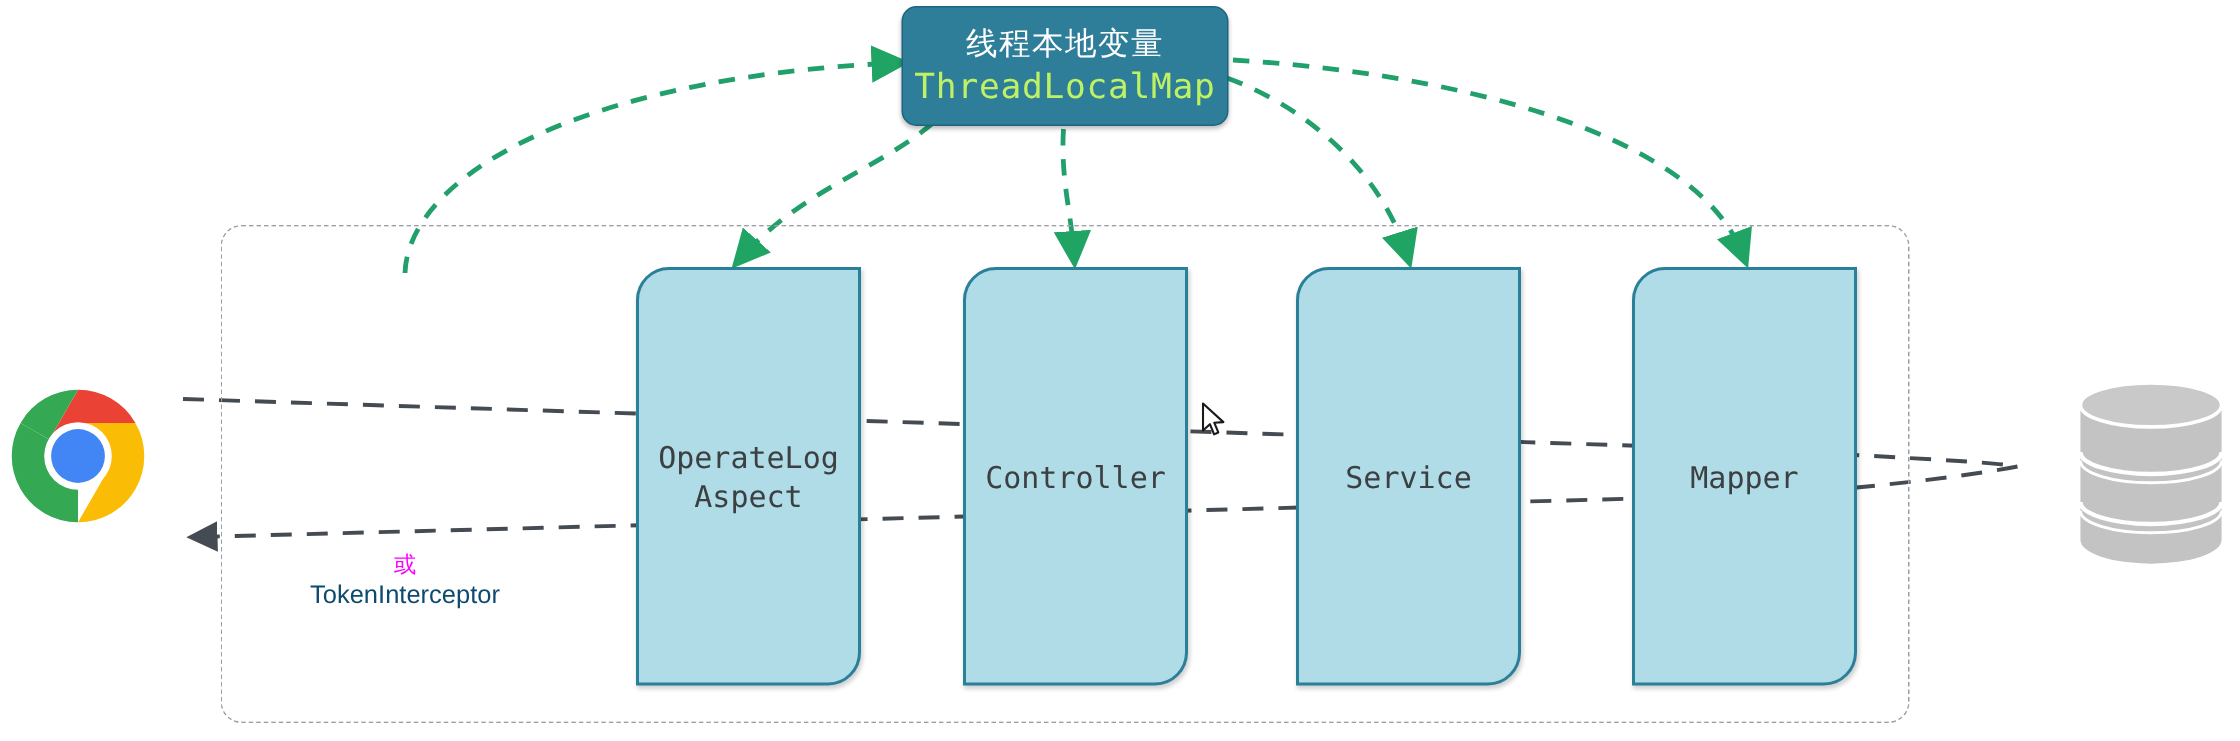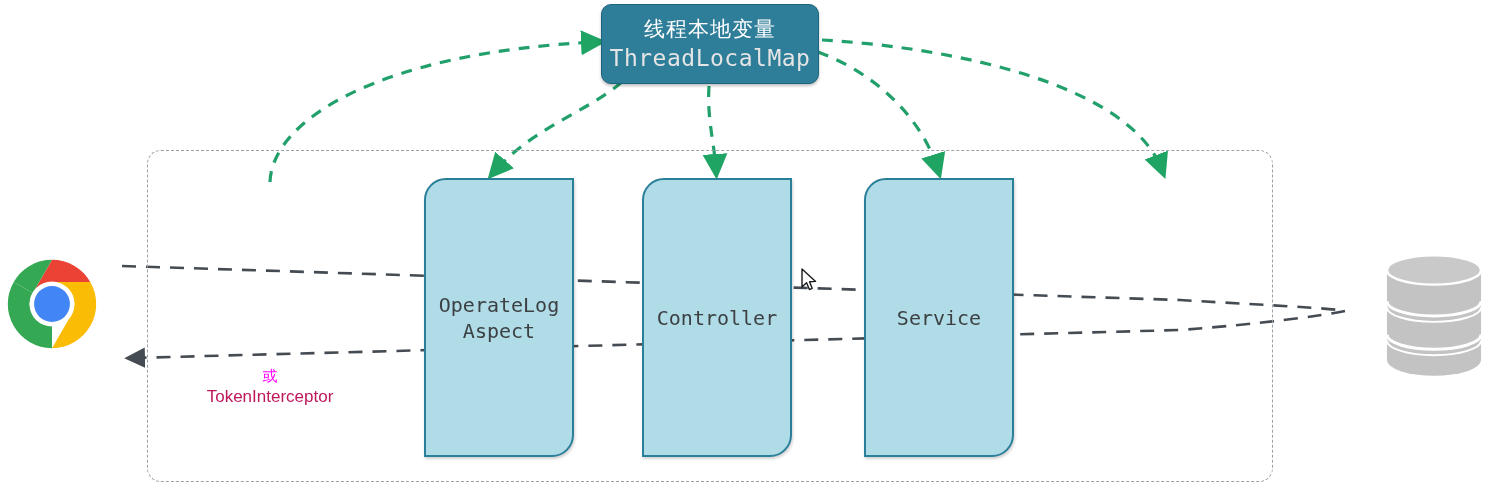--- a/index.html
+++ b/index.html
@@ -46,21 +46,21 @@
     box-sizing: border-box;
   }
   .tlm-line-cn {
     color: #ffffff;
     font-family: "DejaVu Sans", sans-serif;
     font-size: 21px;
     line-height: 28px;
     letter-spacing: 1px;
   }
   .tlm-line-en {
-    color: #e5e5e5;
+    color: #bef264;
     font-family: "DejaVu Sans Mono", monospace;
     font-size: 23px;
     line-height: 30px;
     letter-spacing: 0.5px;
   }
 
   
   .app-container {
     position: absolute;
     left: 147px;
@@ -103,21 +103,21 @@
     text-align: center;
   }
   .alt-cn {
     color: #ff00ff;
     font-family: "DejaVu Sans", sans-serif;
     font-size: 15px;
     line-height: 20px;
     display: block;
   }
   .alt-en {
-    color: #be185d;
+    color: #0c4a6e;
     font-family: "Liberation Sans", sans-serif;
     font-size: 17px;
     line-height: 22px;
     display: block;
   }
 
   
   .chrome-logo {
     position: absolute;
     left: 6px;
@@ -192,20 +192,23 @@
   </div>
 
   <div class="layer-box" style="left:864px">
     <div class="layer-label">Service</div>
   </div>
 
   <div class="layer-box" style="left:642px">
     <div class="layer-label">Controller</div>
   </div>
 
+  <div class="layer-box" style="left:1088px">
+    <div class="layer-label">Mapper</div>
+  </div>
 
   <svg class="chrome-logo" viewBox="0 0 100 100">
 
     <path d="M50 2 A48 48 0 0 1 91.6 26 L50 26 A24 24 0 0 0 29.2 38 z" fill="#EA4335"></path>
 
     <path d="M91.6 26 A48 48 0 0 1 50 98 L70.8 62 A24 24 0 0 0 70.8 38 L50 26 z" fill="#FBBC05"></path>
 
     <path d="M29.2 38 A24 24 0 0 0 50 74 L50 98 A48 48 0 0 1 8.4 26 z" fill="#34A853"></path>
 
     <path d="M8.4 26 A48 48 0 0 1 50 2 L29.2 38 z" fill="#34A853"></path>

